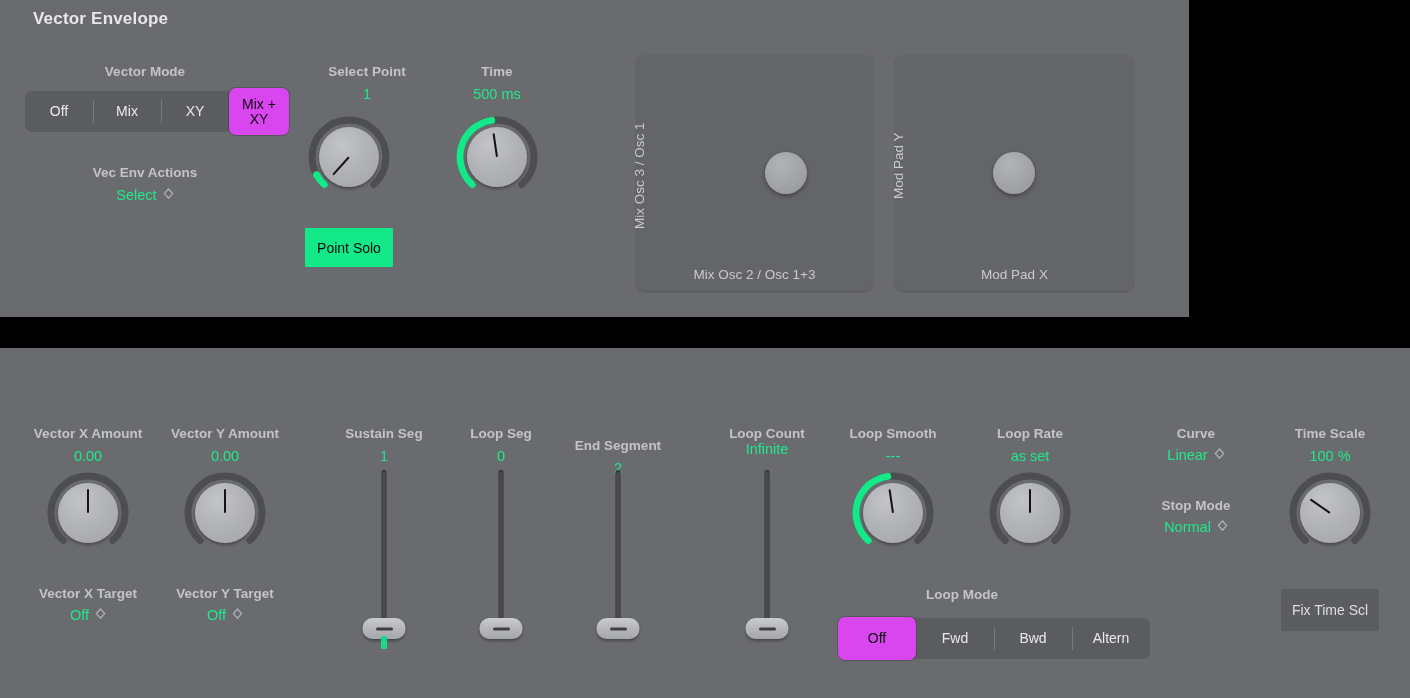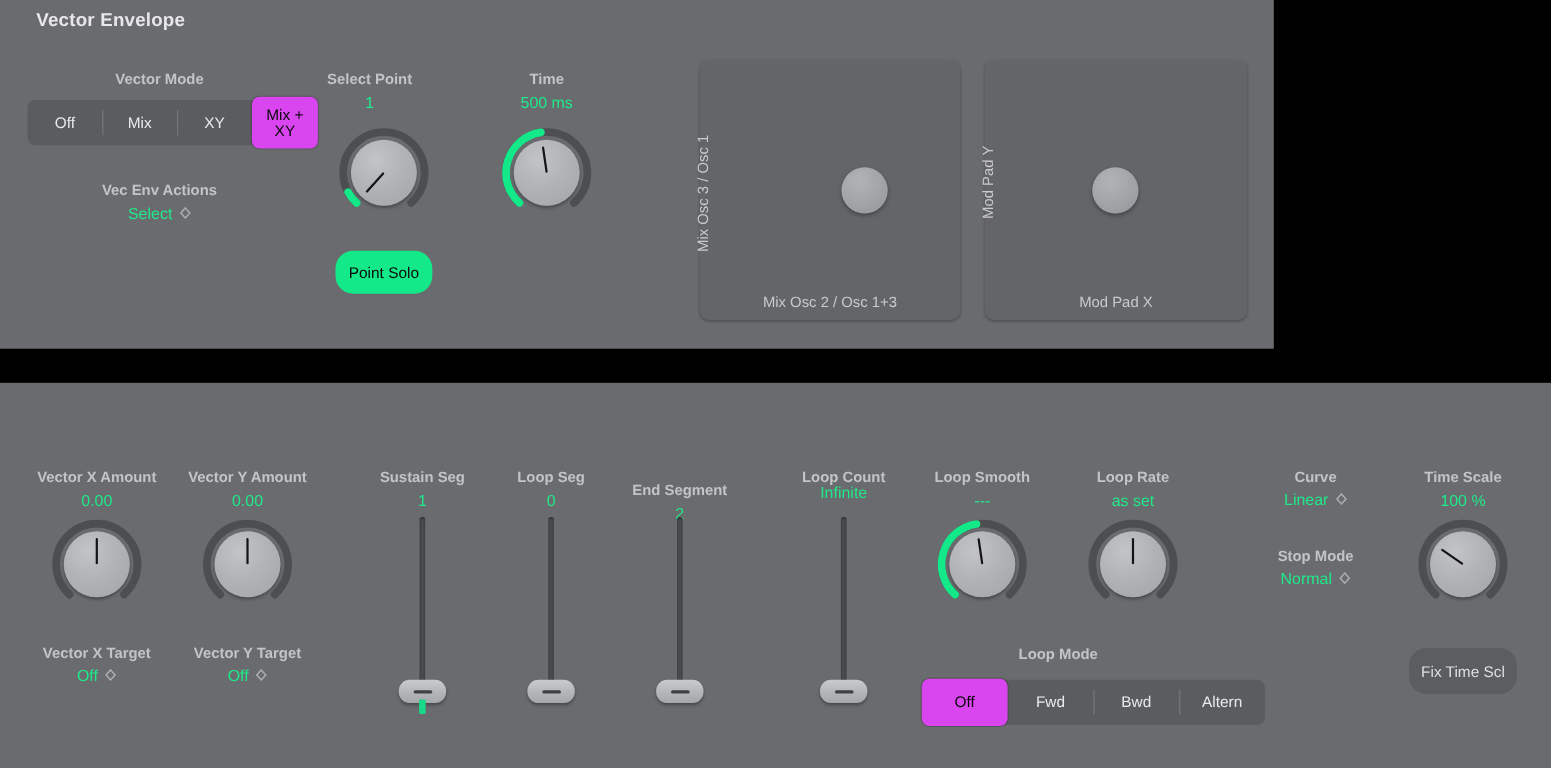--- a/index.html
+++ b/index.html
@@ -1,21 +1,21 @@
 <!DOCTYPE html>
 <html><head>
 <meta charset="utf-8">
 <style>
   html,body{margin:0;padding:0;background:#000;}
   body{
     width:1410px;height:698px;position:relative;overflow:hidden;
     font-family:"Liberation Sans","DejaVu Sans",sans-serif;
     -webkit-font-smoothing:antialiased;
   }
-  .panel{position:absolute;background:#6a6b6e;}
+  .panel{position:absolute;background:#6a6b6e;padding-left:31px;}
   #top-panel{left:0;top:0;width:1158px;height:317px;}
   #bottom-panel{left:0;top:348px;width:1410px;height:350px;}
 
   .title{
     position:absolute;left:33px;top:9px;font-size:17px;font-weight:bold;
     color:#e8e8ea;letter-spacing:.2px;
   }
 
   
   .lbl{color:#c3c4c6;font-size:13.5px;text-align:center;white-space:nowrap;font-weight:bold;}
@@ -49,21 +49,21 @@
   #vector-mode-seg .sg.on{
     height:47px;margin-top:-3px;padding:0 10px;min-width:40px;
   }
   #loop-mode-seg{height:41px;}
   #loop-mode-seg .sg{min-width:46px;padding:0 16px;}
   #loop-mode-seg .sg.on{height:43px;margin-top:-1px;}
 
   
   .btn{
     display:inline-flex;align-items:center;justify-content:center;
-    border-radius:16px;font-size:14px;white-space:nowrap;cursor:default;
+    border-radius:1px;font-size:14px;white-space:nowrap;cursor:default;
   }
   .btn.on{background:#14e98a;color:#0a0a0a;}
   .btn.off{background:#5c5d60;color:#dedfe1;}
 
   
   .knob{position:relative;}
   .knob svg{position:absolute;left:0;top:0;overflow:visible;}
   .knob .cap{
     position:absolute;border-radius:50%;
     background:radial-gradient(circle at 38% 30%,#c3c4c7 0%,#b2b3b6 45%,#a3a4a8 100%);
@@ -145,21 +145,21 @@
     <div class="dd" style="margin-top:7px;">
       <span class="val">Select</span>
       <span class="chev">
         <svg width="11" height="15" viewBox="0 0 11 15">
             <path d="M5.5 1 L9.6 5.6 L5.5 10.2 L1.4 5.6 Z" fill="none" stroke="#c9cacc" stroke-width="1.3"></path>
           </svg>
       </span>
     </div>
   </div>
 
-  <div class="ctl" style="left:276px;top:64px;width:120px;">
+  <div class="ctl" style="left:307px;top:64px;width:120px;">
     <div class="lbl">Select Point</div>
     <div class="val" style="margin-top:7px;">1</div>
   </div>
   <div class="knob" id="knob-select-point" style="position:absolute;left:308px;top:116px;width:82px;height:82px;">
       <svg width="82" height="82">
         <path d="M 16.242167564722244 68.49635854266359 A 37 37 0 1 1 65.75783243527778 68.49635854266357" stroke="#4d4e51" stroke-width="7" fill="none" stroke-linecap="round"></path>
         <path d="M 16.242167564722244 68.49635854266359 A 37 37 0 0 1 8.539391624184645 58.75693959757554" stroke="#14e98a" stroke-width="7" fill="none" stroke-linecap="round"></path>
       </svg>
       <div class="cap" style="left: 11px; top: 11px; width: 60px; height: 60px;"></div>
       <div class="ptr" style="left: 40px; top: 17px; width: 2px; height: 24px; transform: rotate(222deg);"></div>

